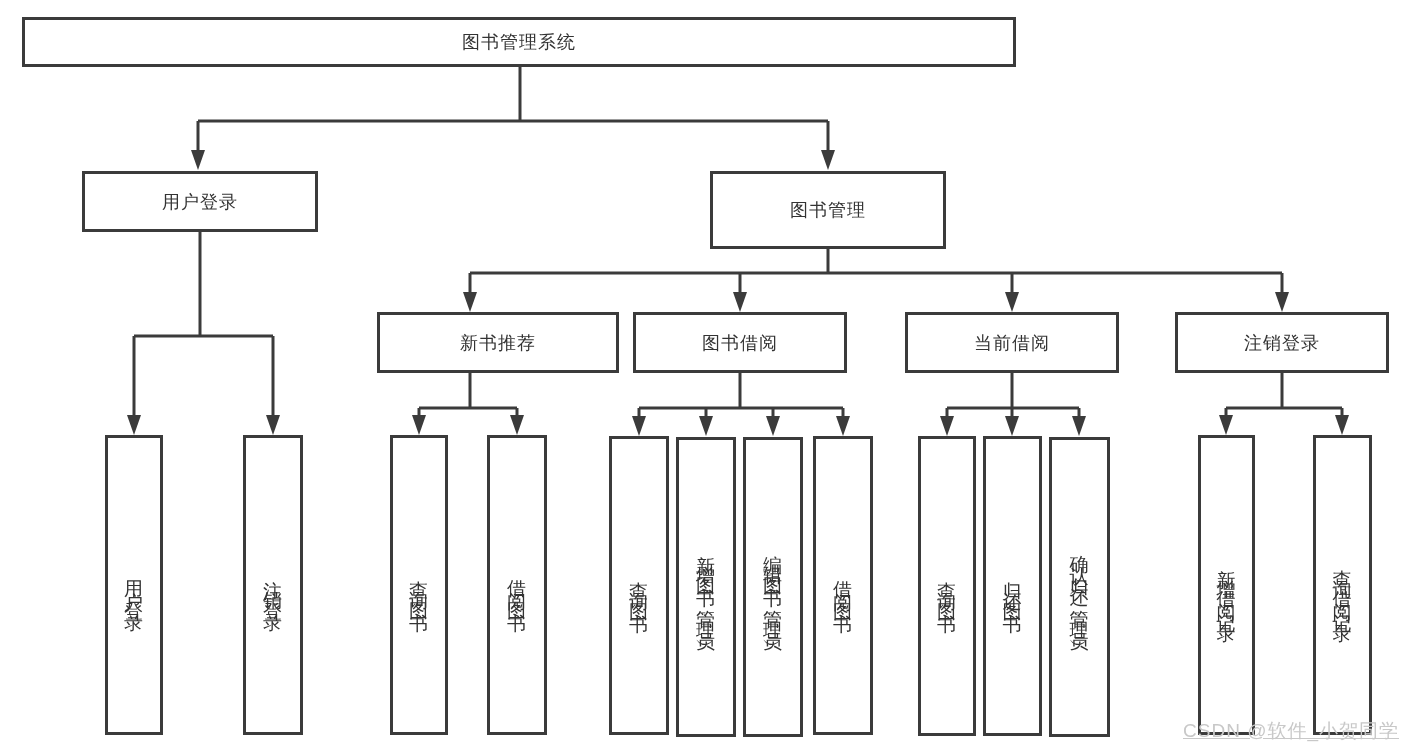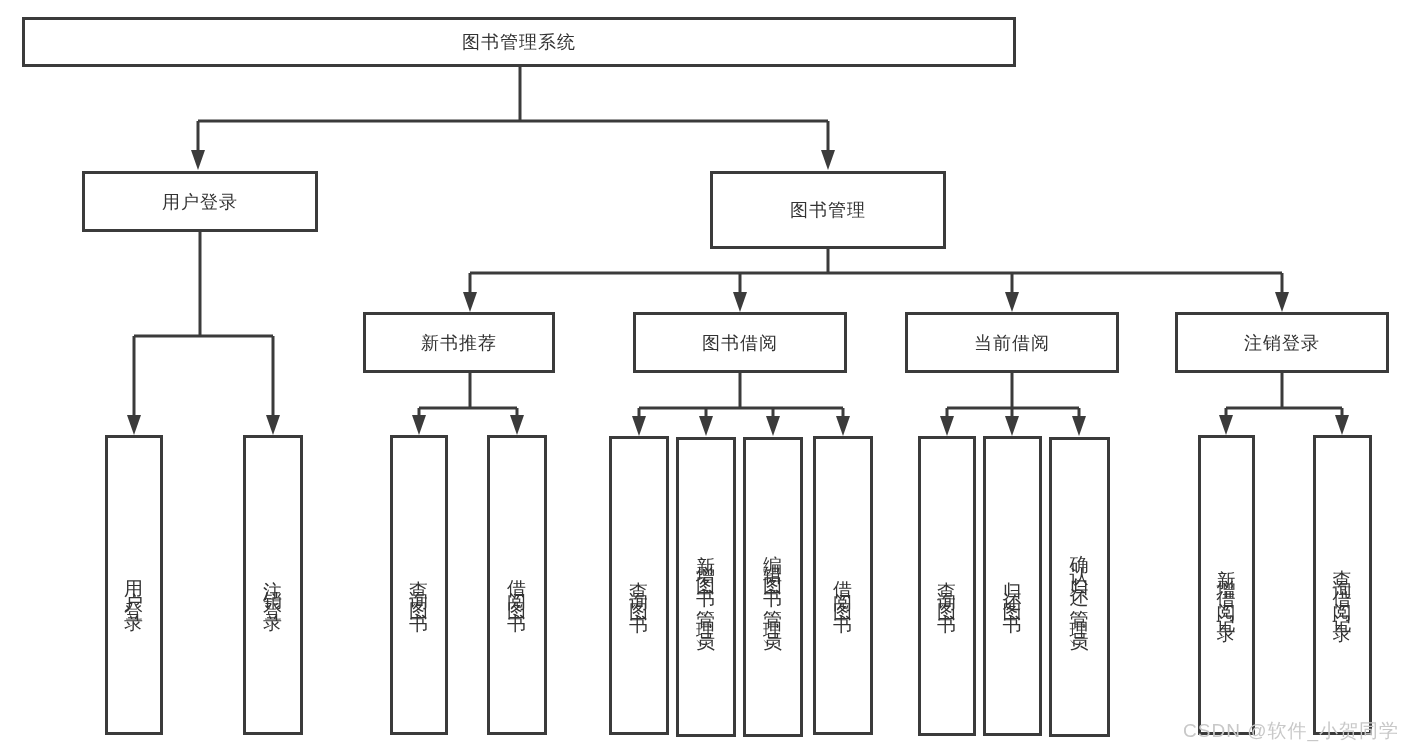--- a/index.html
+++ b/index.html
@@ -44,20 +44,21 @@
     padding-top:4px;
   }
   .watermark{
     position:absolute;
     right:6px;bottom:3px;
     font-size:19px;
     color:var(--watermark);
     letter-spacing:1px;
     z-index:3;
     white-space:nowrap;
+    text-decoration:underline;
   }
 </style>
 </head>
 <body>
 
 <div class="canvas">
 
   <svg class="connectors" viewBox="0 0 1405 747" xmlns="http://www.w3.org/2000/svg">
 
     <g>
@@ -132,21 +133,21 @@
       <path d="M1342 408 V417"></path>
         <polygon points="1335,415 1349,415 1342,435"></polygon>
     </g>
   </svg>
 
   <div class="box" style="left:22px;top:17px;width:994px;height:50px;">图书管理系统</div>
 
   <div class="box" style="left:82px;top:171px;width:236px;height:61px;">用户登录</div>
   <div class="box" style="left:710px;top:171px;width:236px;height:78px;">图书管理</div>
 
-  <div class="box" style="left:363px;top:312px;width:192px;height:61px;">新书推荐</div>
+  <div class="box" style="left:377px;top:312px;width:242px;height:61px;">新书推荐</div>
   <div class="box" style="left:633px;top:312px;width:214px;height:61px;">图书借阅</div>
   <div class="box" style="left:905px;top:312px;width:214px;height:61px;">当前借阅</div>
   <div class="box" style="left:1175px;top:312px;width:214px;height:61px;">注销登录</div>
 
   <div class="box leaf" style="left:105px;top:435px;width:58px;height:300px;">用户登录</div>
   <div class="box leaf" style="left:243px;top:435px;width:60px;height:300px;">注销登录</div>
 
   <div class="box leaf" style="left:390px;top:435px;width:58px;height:300px;">查询图书</div>
   <div class="box leaf" style="left:487px;top:435px;width:60px;height:300px;">借阅图书</div>
 

